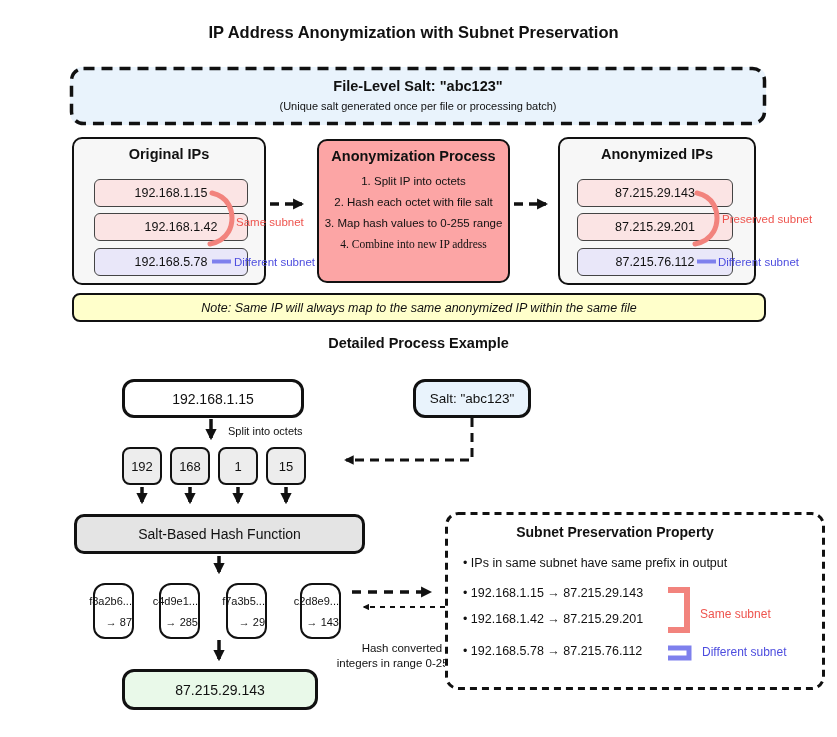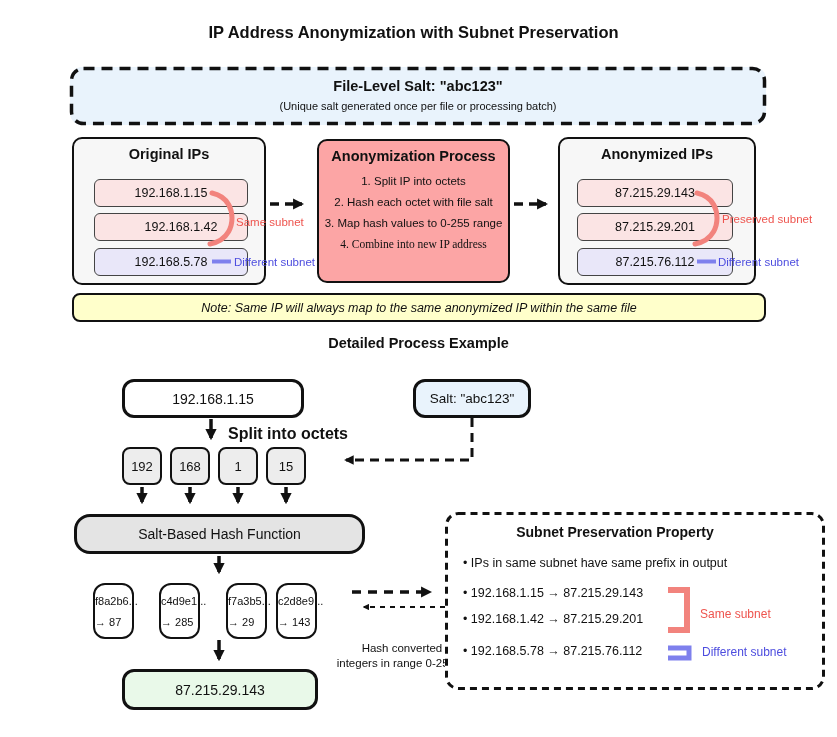--- a/index.html
+++ b/index.html
@@ -24,27 +24,27 @@
   .step{left:320px;width:187px;font-size:11.5px;text-align:center;}
   .note-bar{left:72px;top:293px;width:694px;height:29px;background:#ffffcb;
             border:2px solid #111;border-radius:8px;display:flex;align-items:center;justify-content:center;
             font-size:12.5px;font-style:italic;}
   .red-lbl{color:#ee544e;font-size:11.5px;white-space:nowrap;}
   .blue-lbl{color:#4d4ddf;font-size:11.5px;white-space:nowrap;}
   .io-box{border:3px solid #111;border-radius:12px;display:flex;align-items:center;justify-content:center;}
   .input-ip{left:122px;top:379px;width:182px;height:39px;background:#fff;font-size:14px;}
   .salt-small{left:413px;top:379px;width:118px;height:39px;background:#e9f3fc;font-size:13.5px;}
   .output-ip{left:122px;top:669px;width:196px;height:41px;background:#e9f9e9;font-size:14px;}
-  .split-lbl{left:228px;top:425px;font-size:16px;font-weight:bold;}
+  .split-lbl{left:228px;top:425px;font-size:11px;}
   .octet{top:447px;width:40px;height:38px;background:#ededed;border:2.5px solid #111;border-radius:8px;
          display:flex;align-items:center;justify-content:center;font-size:13px;}
-  .hash-fn{left:74px;top:514px;width:291px;height:40px;background:#e4e4e4;border:3px solid #111;border-radius:16px;
+  .hash-fn{left:74px;top:514px;width:291px;height:40px;background:#e4e4e4;border:3px solid #111;border-radius:10px;
            display:flex;align-items:center;justify-content:center;font-size:14px;}
   .hash-box{top:583px;width:41px;height:56px;background:#fff;border:2px solid #111;border-radius:12px;
-            display:flex;flex-direction:column;align-items:flex-start;justify-content:center;gap:9px;font-size:11px;}
+            display:flex;flex-direction:column;align-items:flex-end;justify-content:center;gap:9px;font-size:11px;}
   .hash-note{left:327px;top:641px;width:128px;font-size:11.5px;text-align:right;line-height:15px;z-index:1;}
   .panel{left:445px;top:512px;width:380px;height:178px;background:#fff;border-radius:12px;z-index:2;}
   .panel-title{left:465px;top:524px;width:300px;font-size:14px;font-weight:bold;text-align:center;}
   .bullet{left:463px;width:350px;font-size:12.5px;white-space:nowrap;}
   .panel-red{left:700px;top:607px;font-size:12px;}
   .panel-blue{left:702px;top:645px;font-size:12px;}
   svg.layer{position:absolute;left:0;top:0;z-index:3;pointer-events:none;}
 </style>
 </head>
 <body>
@@ -103,21 +103,21 @@
     <span>→ 87</span>
   </div>
   <div class="abs hash-box" style="left:159px;">
     <span>c4d9e1...</span>
     <span>→ 285</span>
   </div>
   <div class="abs hash-box" style="left:226px;">
     <span>f7a3b5...</span>
     <span>→ 29</span>
   </div>
-  <div class="abs hash-box" style="left:276px;">
+  <div class="abs hash-box" style="left:300px;">
     <span>c2d8e9...</span>
     <span>→ 143</span>
   </div>
 
   <div class="abs hash-note">
     <div>Hash converted to</div>
     <div>integers in range 0-255</div>
   </div>
 
   <div class="abs io-box output-ip">87.215.29.143</div>

